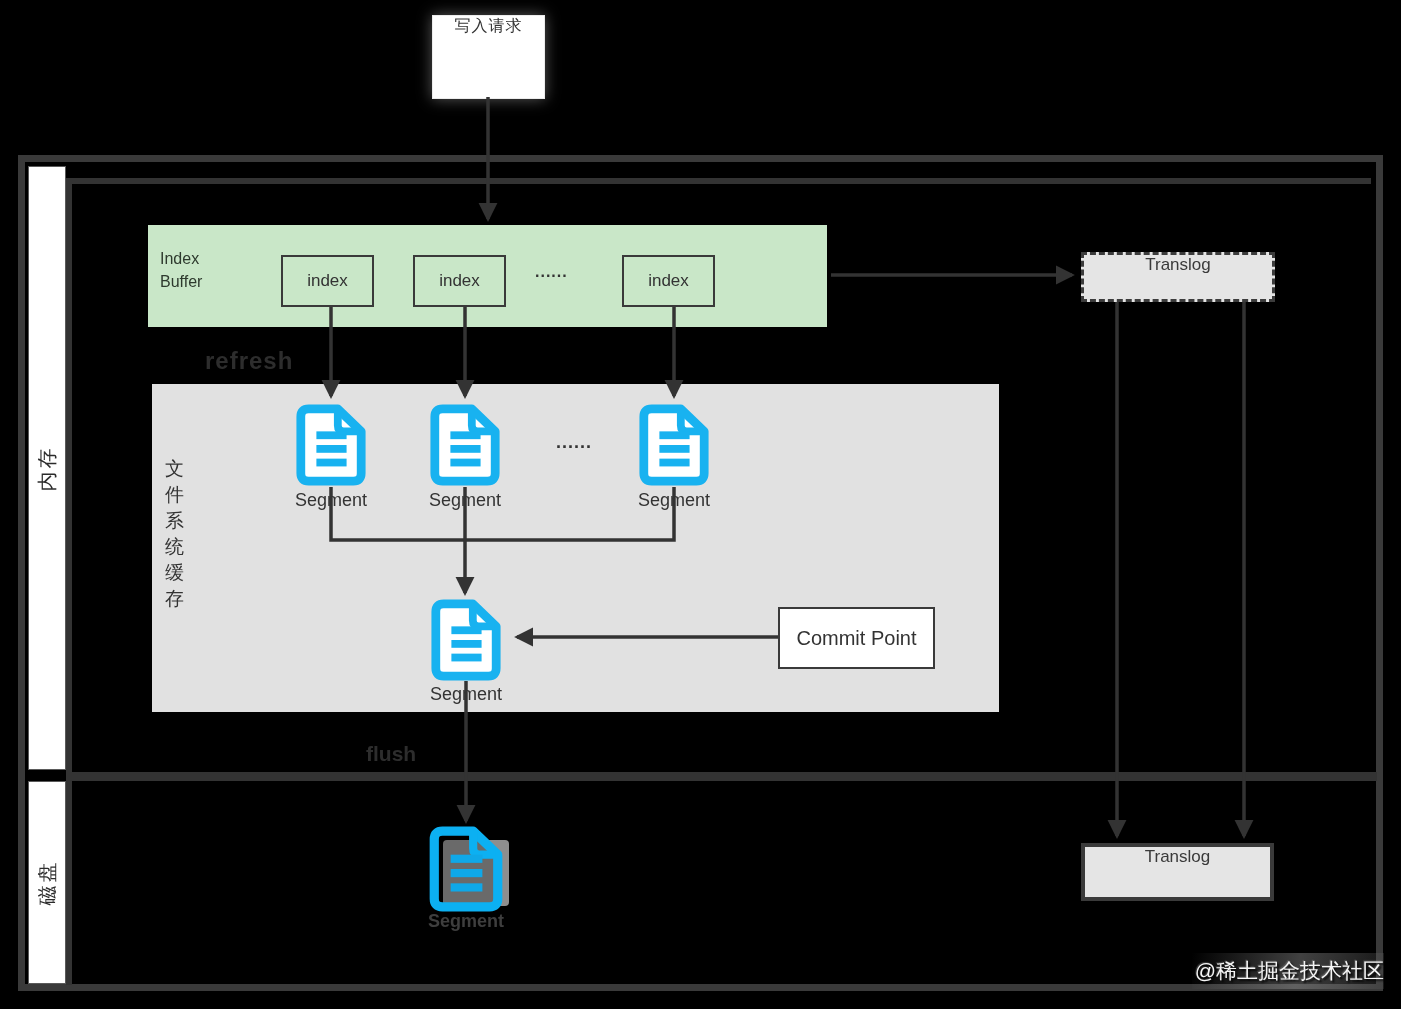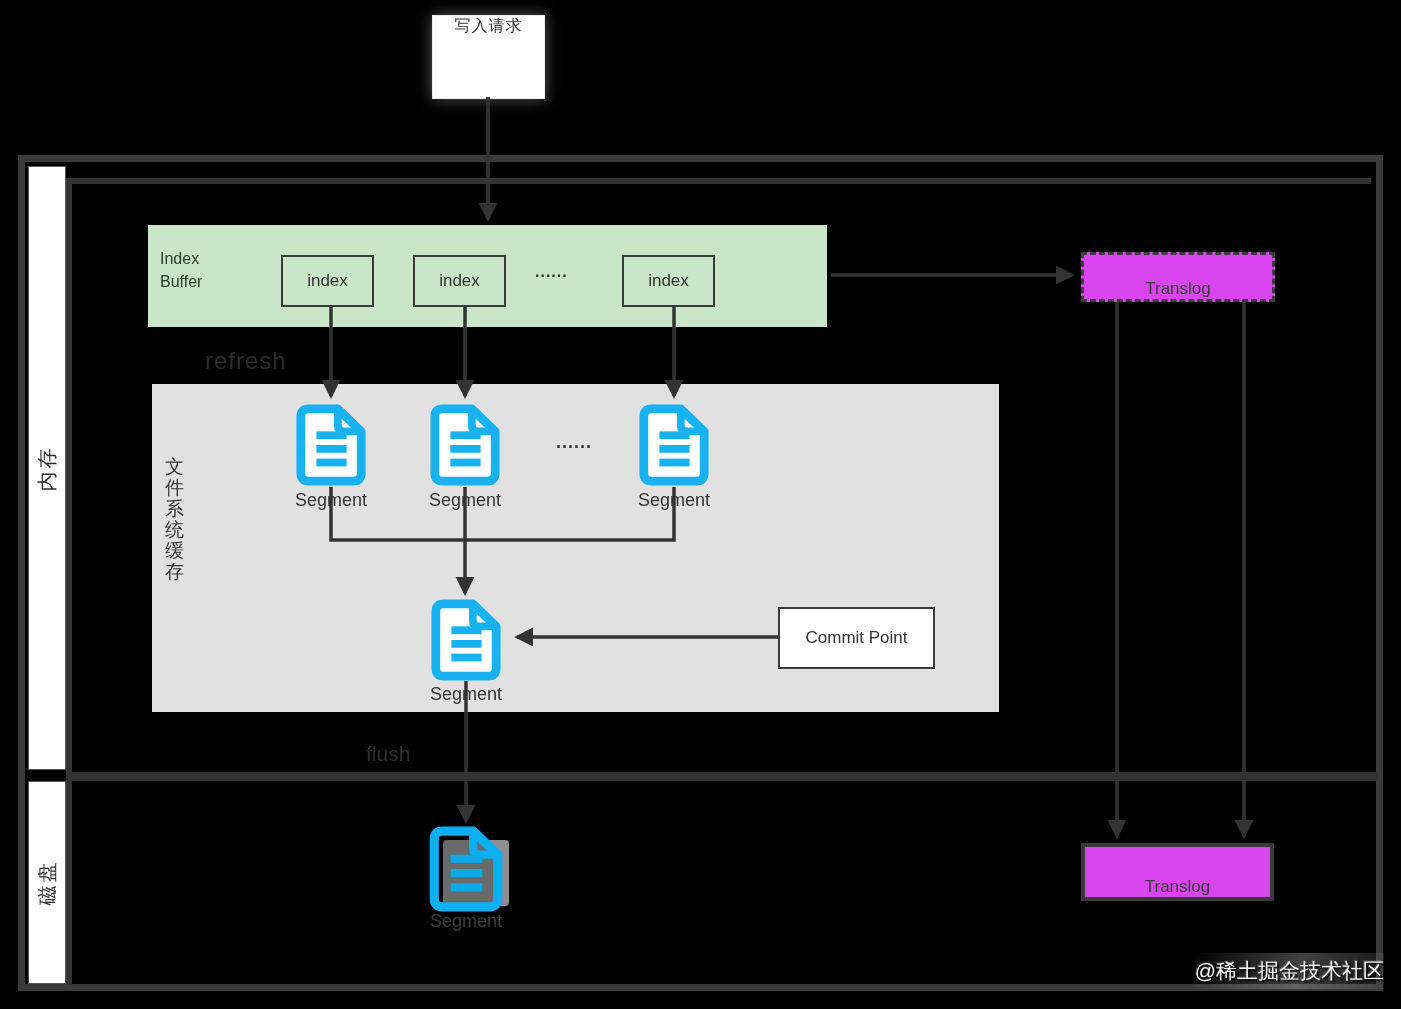--- a/index.html
+++ b/index.html
@@ -28,43 +28,43 @@
 
   
   .index-buffer{position:absolute;left:148px;top:225px;width:679px;height:102px;background:#c9e7c8;z-index:2;}
   .ib-label{position:absolute;left:12px;top:22px;width:72px;font-size:16px;line-height:23px;color:#2e3a2e;}
   .index-box{position:absolute;top:30px;width:93px;height:52px;border:2px solid #3a3a3a;box-sizing:border-box;
              display:flex;align-items:center;justify-content:center;font-size:17px;color:#333;}
   .ix1{left:133px;} .ix2{left:265px;} .ix3{left:474px;}
   .ib-dots{position:absolute;left:387px;top:38px;font-size:16px;font-weight:bold;color:#333;letter-spacing:1px;}
 
   
-  .translog{position:absolute;background:#d946ef;display:flex;align-items:flex-end;justify-content:center;
+  .translog{position:absolute;background:#e5e5e5;display:flex;align-items:flex-start;justify-content:center;
             font-size:17px;color:#3a3a3a;box-sizing:border-box;z-index:2;}
   .translog-top{left:1081px;top:252px;width:194px;height:50px;border:3px dashed #3c3c3c;}
   .translog-bottom{left:1081px;top:843px;width:193px;height:58px;border:4px solid #3a3a3a;}
 
   
   .cache-box{position:absolute;left:152px;top:384px;width:847px;height:328px;background:#e1e1e1;z-index:2;}
-  .cache-label{position:absolute;left:13px;top:72px;width:22px;font-size:19px;line-height:21px;
+  .cache-label{position:absolute;left:13px;top:72px;width:22px;font-size:19px;line-height:26px;
                color:#333;word-break:break-all;letter-spacing:2px;}
   .seg{position:absolute;width:74px;height:82px;}
   .seg svg{width:100%;height:100%;display:block;}
   .s1{left:142px;top:20px;} .s2{left:276px;top:20px;} .s3{left:485px;top:20px;} .sm{left:277px;top:215px;}
   .seg-label{position:absolute;width:110px;text-align:center;font-size:18px;color:#333;}
   .sl1{left:124px;top:106px;} .sl2{left:258px;top:106px;} .sl3{left:467px;top:106px;} .slm{left:259px;top:300px;}
   .cache-dots{position:absolute;left:404px;top:48px;font-size:18px;font-weight:bold;color:#333;letter-spacing:1px;}
 
   
   .commit-box{position:absolute;left:778px;top:607px;width:157px;height:62px;background:#fff;
               border:2px solid #3a3a3a;box-sizing:border-box;display:flex;align-items:center;
-              justify-content:center;font-size:17px;color:#333;z-index:2;}
-
-  
-  .dim{position:absolute;color:#2d2d2d;font-weight:400;z-index:2;}
+              justify-content:center;font-size:20px;color:#333;z-index:2;}
+
+  
+  .dim{position:absolute;color:#2d2d2d;font-weight:700;z-index:2;}
   .dim-refresh{left:205px;top:347px;font-size:24px;letter-spacing:1px;}
   .dim-flush{left:366px;top:742px;font-size:21px;}
   .dim-seg{left:420px;top:911px;width:92px;text-align:center;font-size:18px;color:#3e3e3e;}
 
   
   .disk-seg-wrap{position:absolute;left:427px;top:826px;width:78px;height:86px;z-index:2;}
   .disk-shadow{position:absolute;left:16px;top:14px;width:66px;height:66px;background:#8e8e8e;border-radius:4px;}
   .disk-seg-wrap svg{position:relative;width:78px;height:86px;display:block;}
 
   

